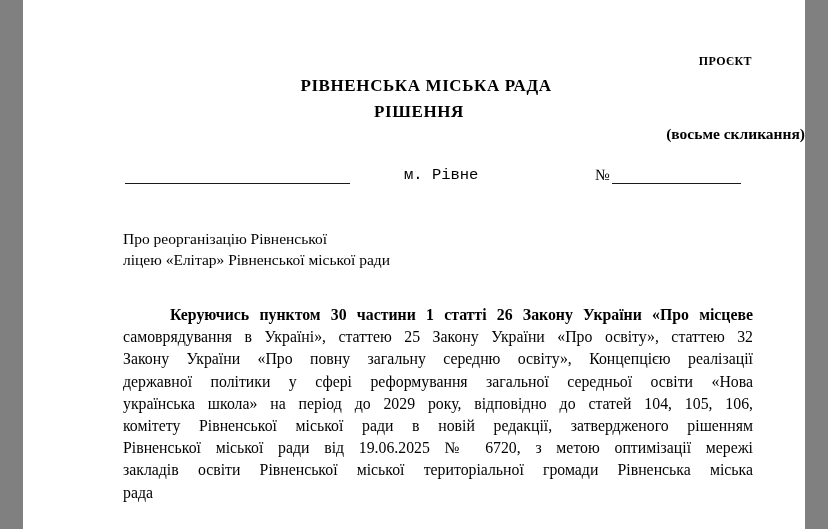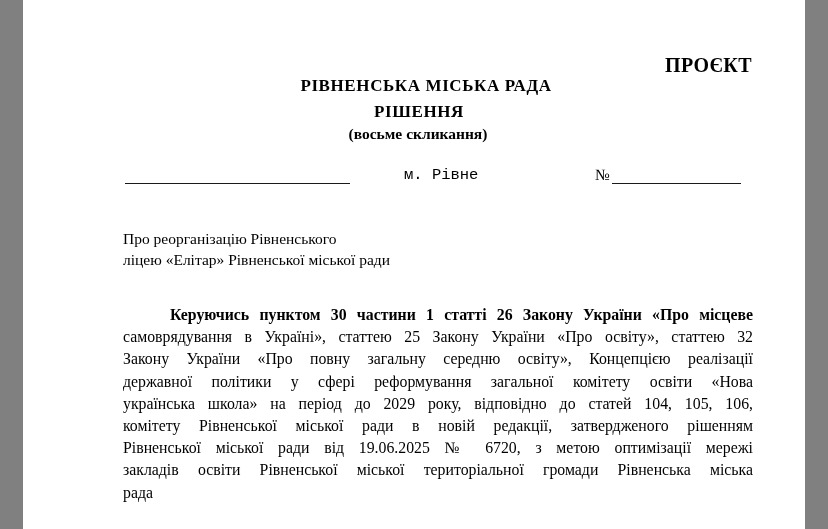--- a/index.html
+++ b/index.html
@@ -43,21 +43,21 @@
   }
 
   
   .proekt-line {
     position: absolute;
     left: 0;
     top: 54px;
     width: 729px;
     text-align: right;
     font-weight: bold;
-    font-size: 20px;
+    font-size: 12px;
     letter-spacing: 0.4px;
   }
 
   .council-title {
     position: absolute;
     left: 0;
     top: 76px;
     width: 782px;
     text-align: center;
     font-weight: bold;
@@ -78,21 +78,21 @@
     letter-spacing: 0.6px;
     padding-left: 10px;
     box-sizing: border-box;
   }
 
   .convocation {
     position: absolute;
     left: 0;
     top: 125px;
     width: 782px;
-    text-align: center;
+    text-align: right;
     font-weight: bold;
     font-size: 15.5px;
     padding-left: 8px;
     box-sizing: border-box;
   }
 
   
   .date-row {
     position: absolute;
     left: 0;
@@ -188,29 +188,29 @@
       <div class="convocation">(восьме скликання)</div>
 
       <div class="date-row">
         <div class="date-blank"></div>
         <div class="city-label">м. Рівне</div>
         <div class="num-sign">№</div>
         <div class="num-blank"></div>
       </div>
 
       <div class="subject">
-        <div>Про реорганізацію Рівненського</div>
+        <div>Про реорганізацію Рівненської</div>
         <div>ліцею «Елітар» Рівненської міської ради</div>
       </div>
 
       <div class="body-text">
         <span class="line j first">Керуючись пунктом 30 частини 1 статті 26 Закону України «Про місцеве</span>
         <span class="line j">самоврядування в Україні», статтею 25 Закону України «Про освіту», статтею 32</span>
         <span class="line j">Закону України «Про повну загальну середню освіту», Концепцією реалізації</span>
-        <span class="line j">державної політики у сфері реформування загальної комітету освіти «Нова</span>
+        <span class="line j">державної політики у сфері реформування загальної середньої освіти «Нова</span>
         <span class="line j">українська школа» на період до 2029 року,  відповідно до статей 104, 105, 106,</span>
         <span class="line j">комітету Рівненської міської ради в новій редакції, затвердженого рішенням</span>
         <span class="line j">Рівненської міської ради від 19.06.2025 № 6720, з метою оптимізації мережі</span>
         <span class="line j">закладів освіти Рівненської міської територіальної громади Рівненська міська</span>
         <span class="line last">рада</span>
       </div>
 
     </div>
   </div>
 

